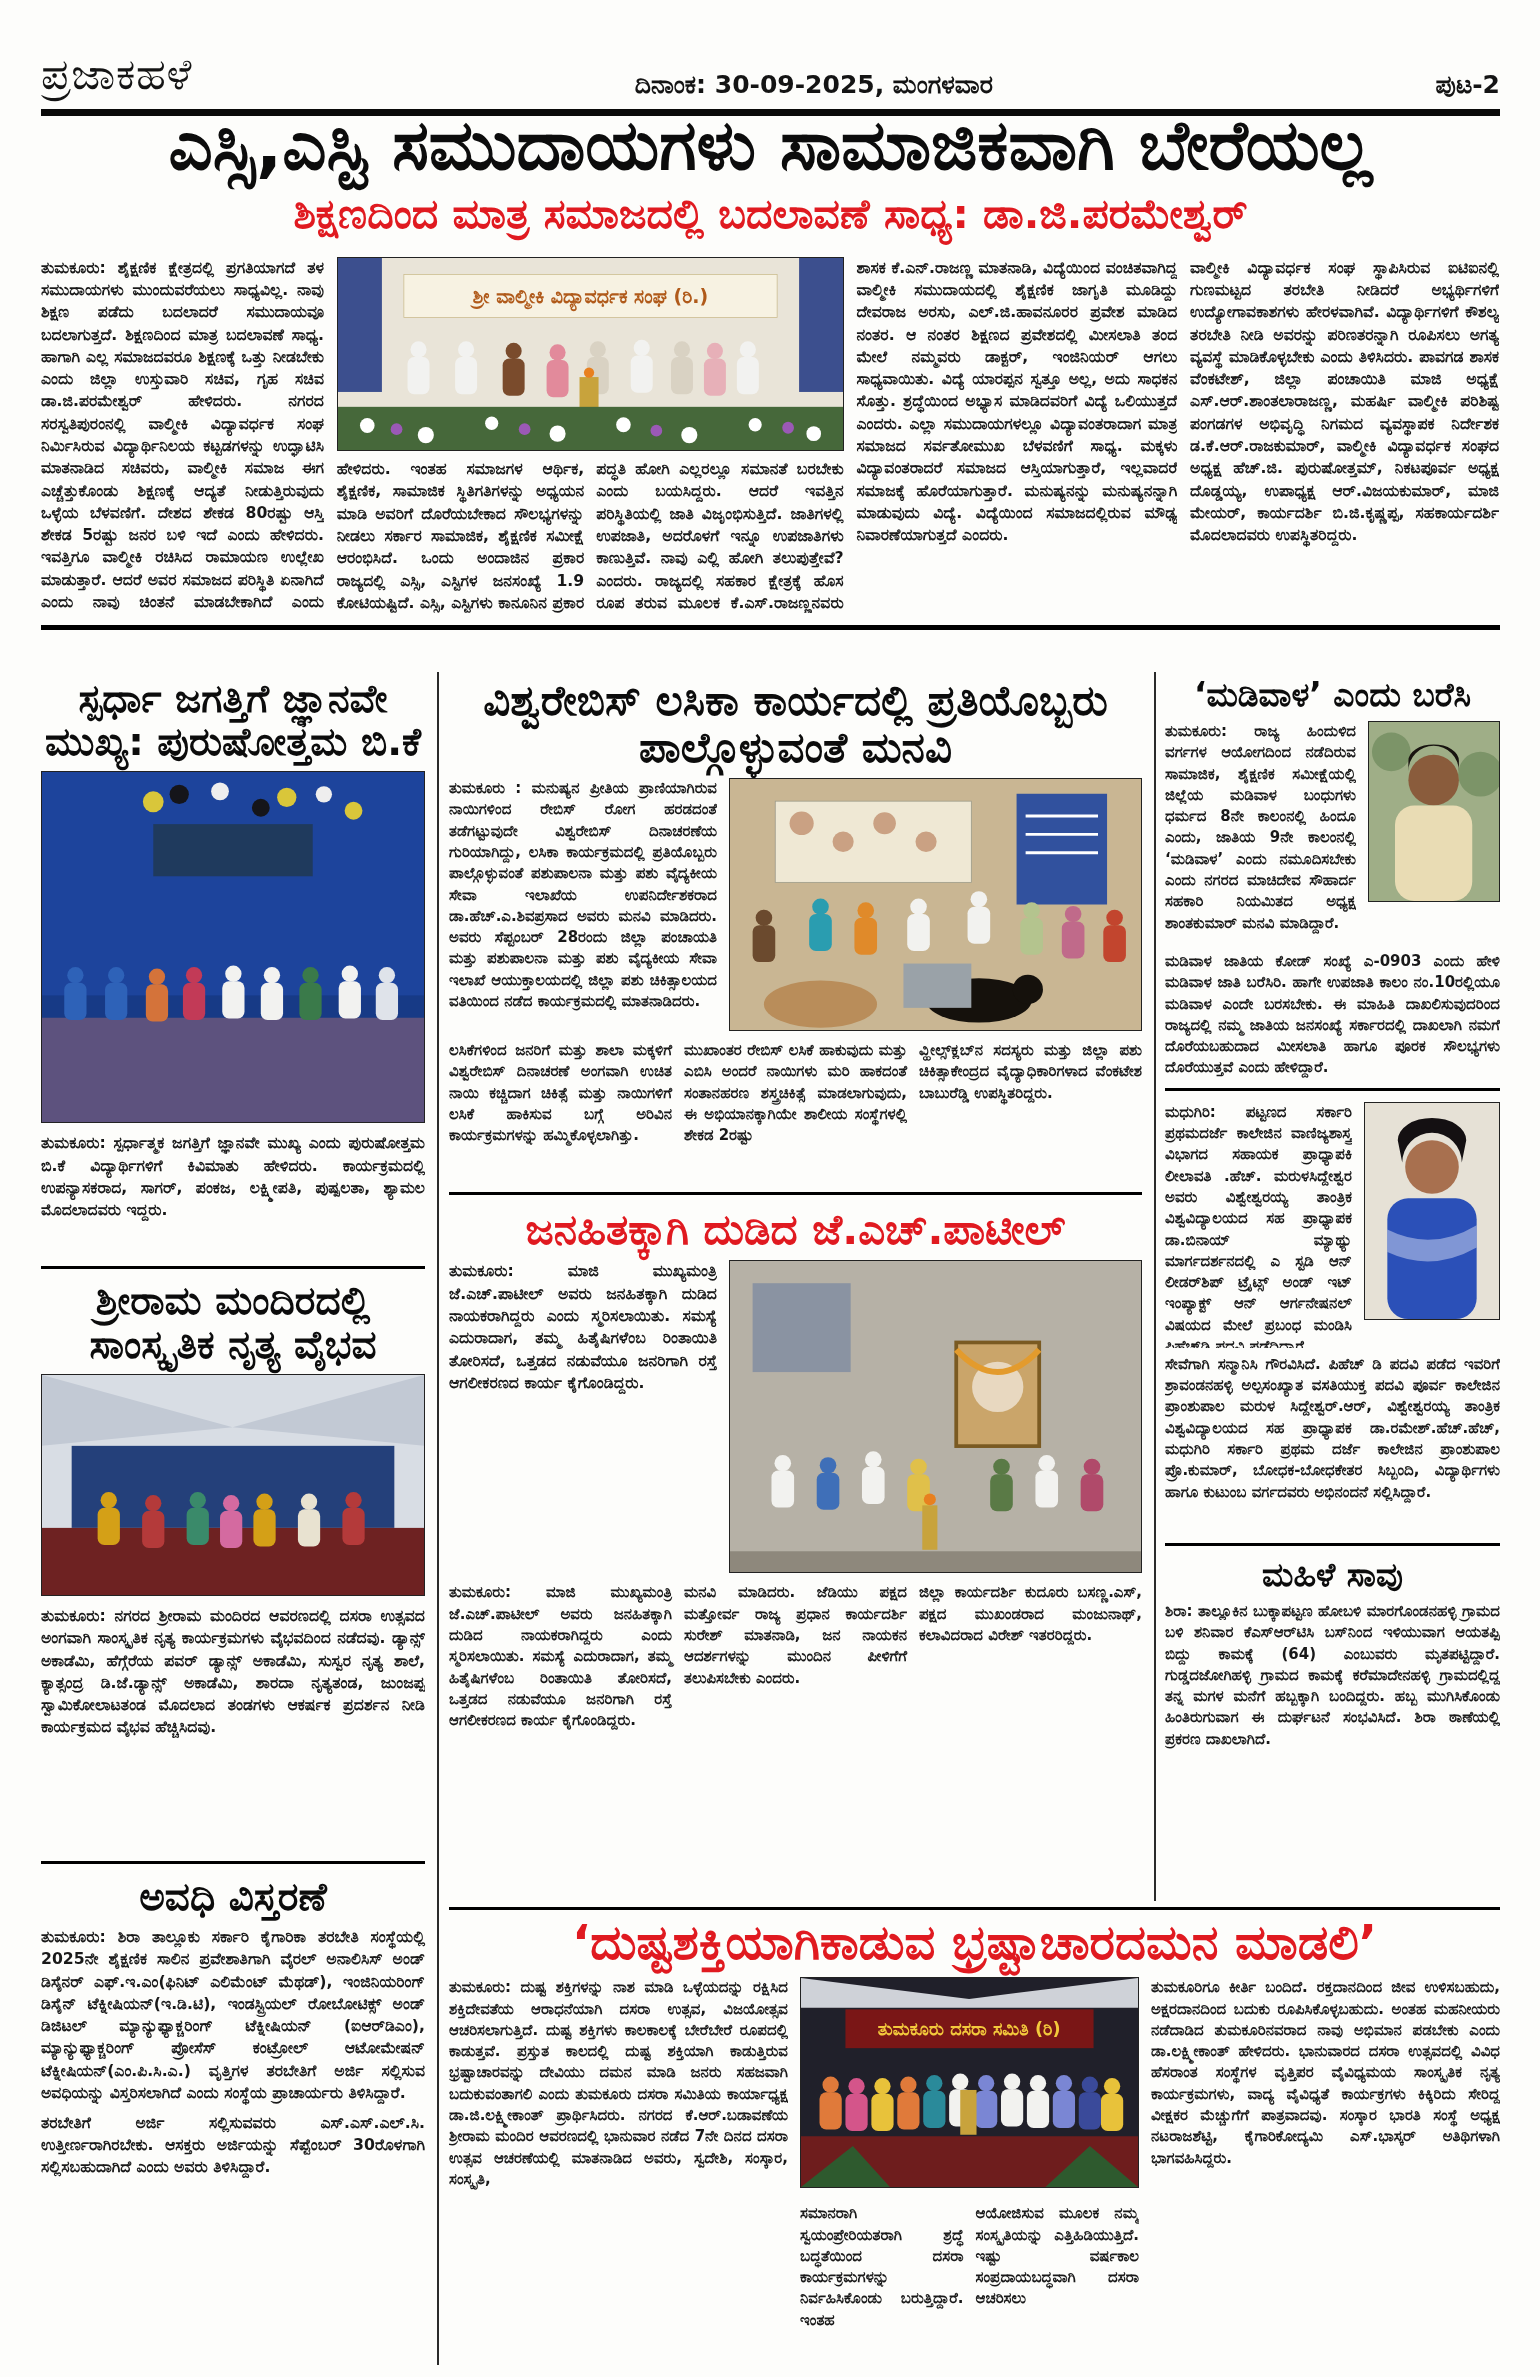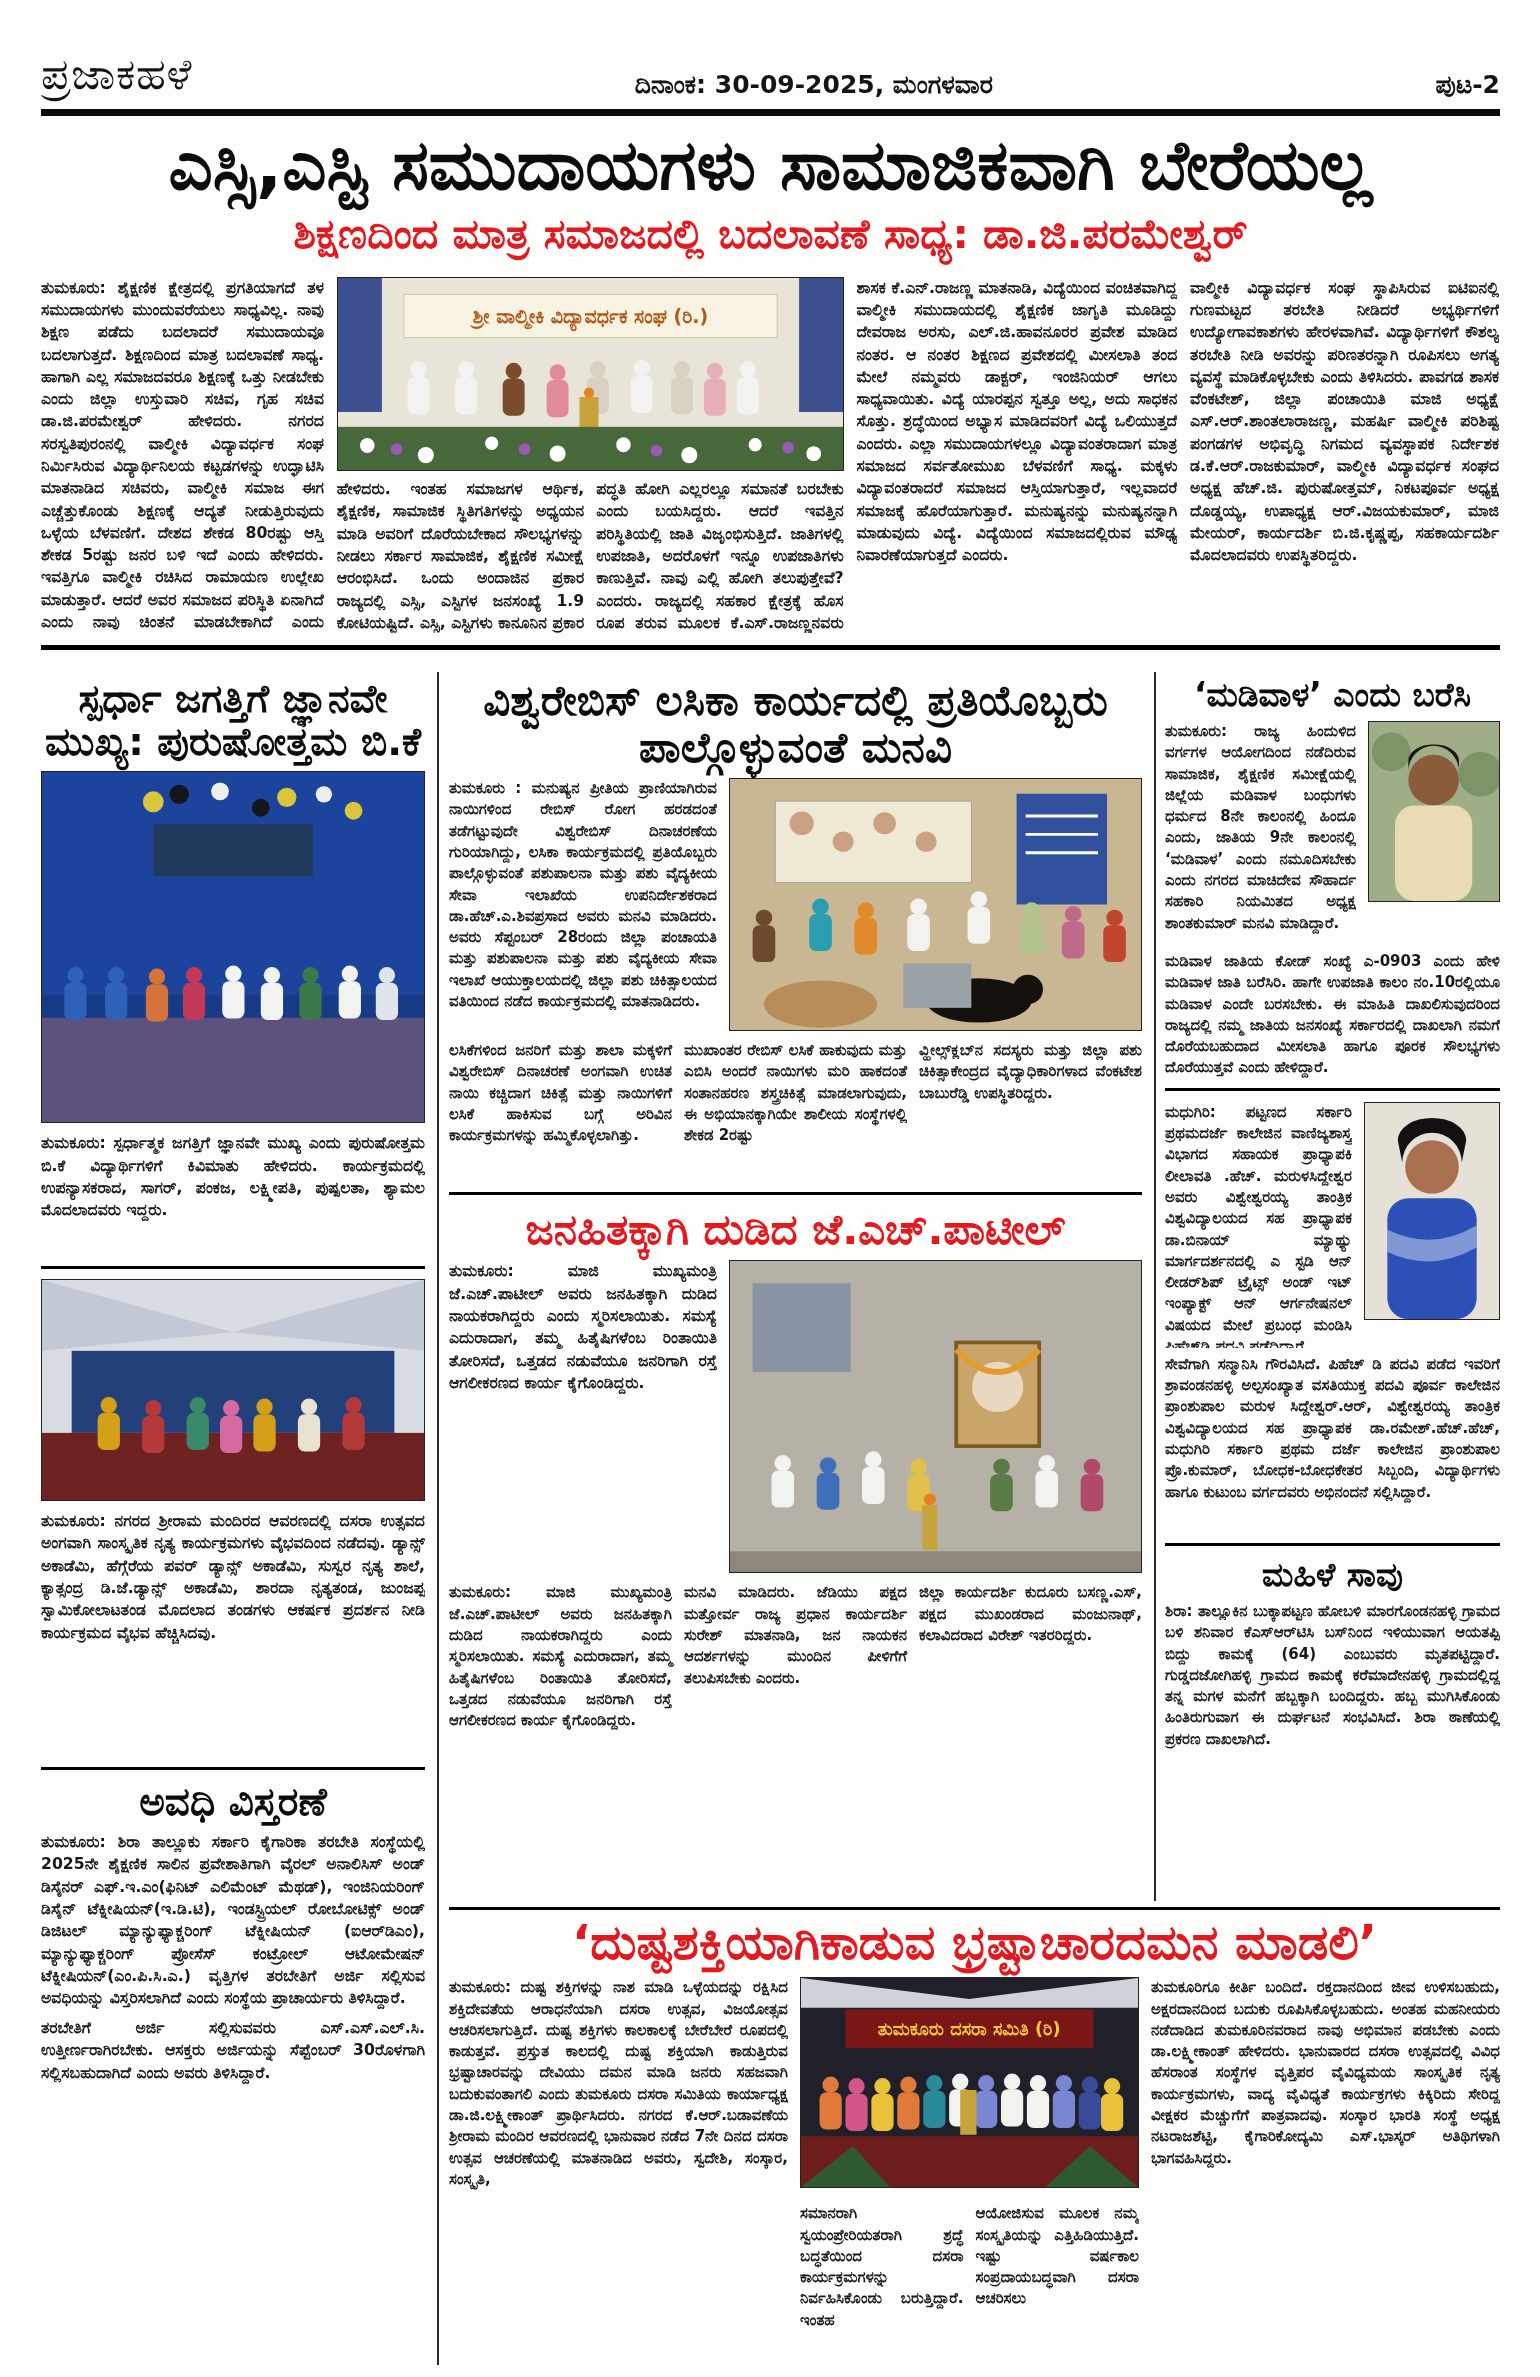--- a/index.html
+++ b/index.html
@@ -12,21 +12,21 @@
 
   
   .hdr{position:absolute;left:41px;right:41px;top:25px;height:75px;
        display:flex;align-items:flex-end;justify-content:space-between;}
   .masthead{font-size:43px;font-weight:400;letter-spacing:0.7px;}
   .hdr-date{font-size:25px;font-weight:800;}
   .hdr-page{font-size:25px;font-weight:800;margin-top:20px;}
   .hdr-rule{position:absolute;left:41px;right:41px;top:109px;height:6.7px;background:#0a0a0a;}
 
   
-  .main{position:absolute;left:41px;right:41px;top:130px;}
+  .main{position:absolute;left:41px;right:41px;top:110px;}
   .main-h1{font-size:69px;line-height:1.04;font-weight:900;text-align:center;margin:0;color:#0c0c0c;}
   .main-h2{font-size:41px;line-height:1.1;font-weight:900;text-align:center;margin:10.4px 0 0 0;color:#e01a20;}
   .main-cols{margin-top:19.4px;display:grid;grid-template-columns:283px 507px 321px 309px;column-gap:12.7px;height:356px;overflow:hidden;}
   .bodytext{font-size:15.7px;line-height:1.42;text-align:justify;font-weight:600;color:#191919;}
   .colbox{overflow:hidden;height:100%;}
   .midcol{display:flex;flex-direction:column;gap:7.5px;overflow:hidden;}
   .midcol .photo{flex:0 0 192px;}
   .undercols{display:grid;grid-template-columns:1fr 1fr;column-gap:12px;overflow:hidden;flex:1;}
   .main-rule{border:0;border-top:5.2px solid #000;margin:12px 0 0 0;}
 
@@ -183,20 +183,21 @@
             </g>
           <g fill="#dfe3ea">
               <use href="#prsn" x="465" y="300"></use>
             </g>
         </svg>
       </div>
       <div class="bodytext" style="margin-top:9px;height:123px;overflow:hidden">ತುಮಕೂರು: ಸ್ಪರ್ಧಾತ್ಮಕ ಜಗತ್ತಿಗೆ ಜ್ಞಾನವೇ ಮುಖ್ಯ ಎಂದು ಪುರುಷೋತ್ತಮ ಬಿ.ಕೆ ವಿದ್ಯಾರ್ಥಿಗಳಿಗೆ ಕಿವಿಮಾತು ಹೇಳಿದರು. ಕಾರ್ಯಕ್ರಮದಲ್ಲಿ ಉಪನ್ಯಾಸಕರಾದ, ಸಾಗರ್, ಪಂಕಜ, ಲಕ್ಷ್ಮೀಪತಿ, ಪುಷ್ಪಲತಾ, ಶ್ಯಾಮಲ ಮೊದಲಾದವರು ಇದ್ದರು.</div>
     </div>
     <hr class="rule">
     <div>
+      <h2 class="sec-h2 h2-a">ಶ್ರೀರಾಮ ಮಂದಿರದಲ್ಲಿ ಸಾಂಸ್ಕೃತಿಕ ನೃತ್ಯ ವೈಭವ</h2>
       <div class="photo" style="height:220px">
         <svg viewBox="0 0 515 295" preserveAspectRatio="none">
           <rect width="515" height="295" fill="#d8dde4"></rect>
           <polygon points="0,0 257,70 0,95" fill="#c2c9d4"></polygon>
           <polygon points="515,0 257,70 515,95" fill="#c2c9d4"></polygon>
           <rect x="40" y="95" width="435" height="110" fill="#24407a"></rect>
           <rect x="0" y="205" width="515" height="90" fill="#6e2222"></rect>
           <g fill="#d4a017">
               <use href="#prsn" x="90" y="195"></use>
               <use href="#prsn" x="300" y="197"></use>

